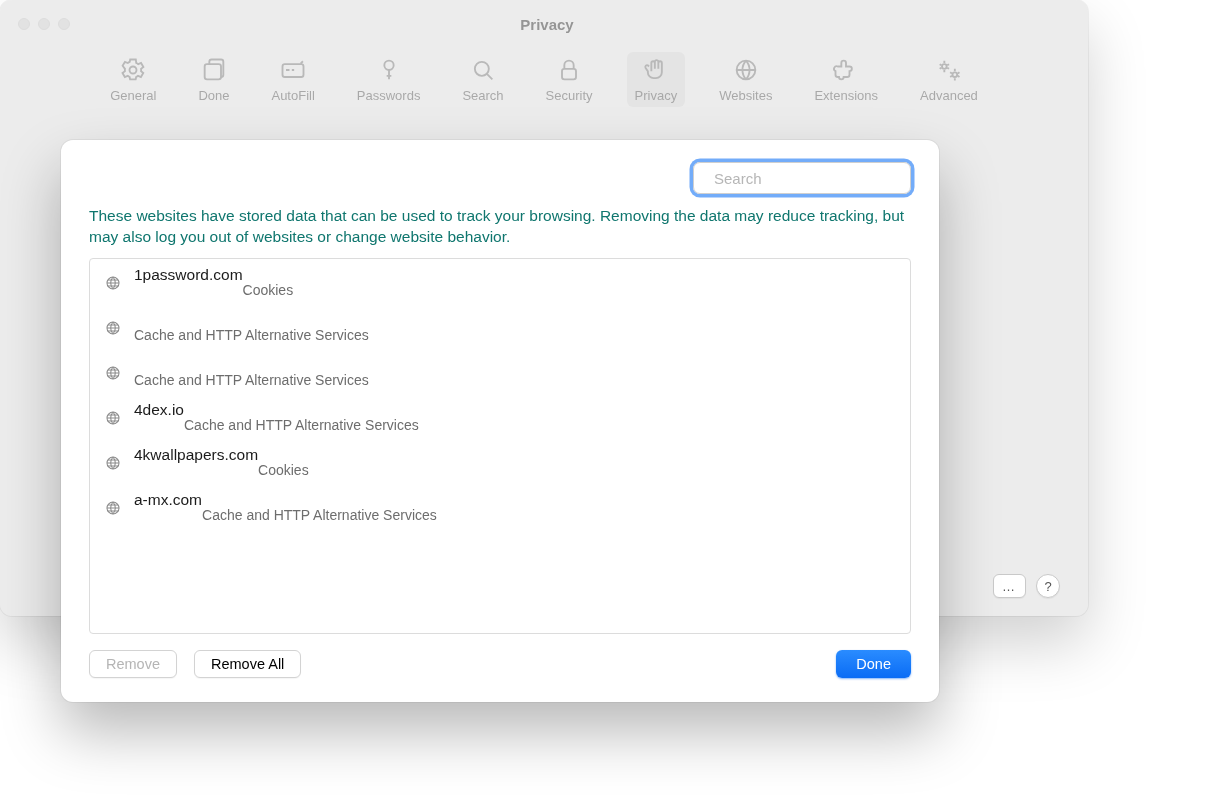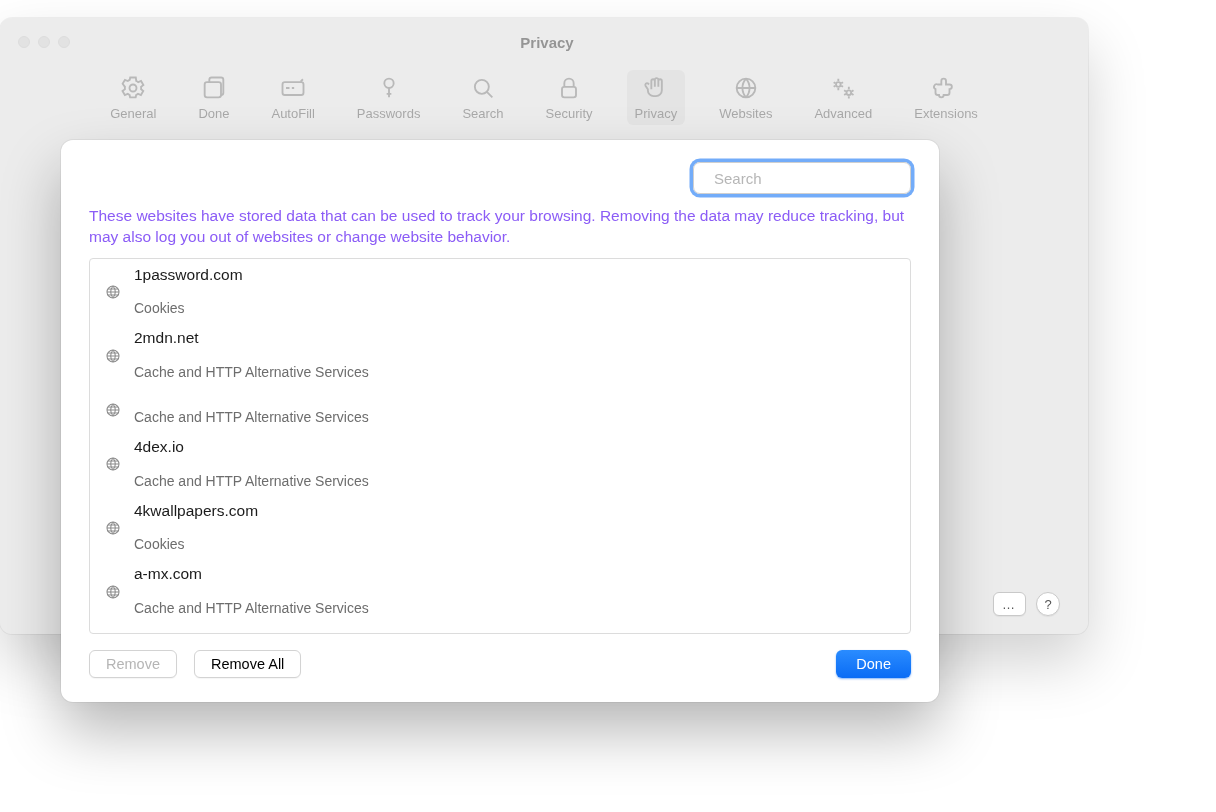--- a/index.html
+++ b/index.html
@@ -1,17 +1,17 @@
 <!DOCTYPE html>
 <html><head>
 <meta charset="utf-8">
 <style>
   * { box-sizing: border-box; margin: 0; padding: 0; }
   html, body { width: 1216px; height: 812px; font-family: -apple-system, "Helvetica Neue", Arial, sans-serif; background: #ffffff; }
-  .stage { position: relative; width: 1000px; height: 812px; padding-top:18px; }
+  .stage { position: relative; width: 1000px; height: 812px; padding-top:0; }
   .window {
     width: 1088px; height: 616px; margin: 0 auto;
     background: #ececec; border-radius: 12px;
     box-shadow: 0 28px 60px rgba(0,0,0,0.18), 0 0 0 1px rgba(0,0,0,0.05);
     position: relative; overflow: hidden;
   }
   .titlebar { height: 48px; display:flex; align-items:center; }
   .traffic { display:flex; gap:8px; padding-left:18px; }
   .traffic span { width:12px; height:12px; border-radius:50%; background:#d5d5d5; border:1px solid #c8c8c8; }
   .titlebar-title { flex:1; text-align:center; font-weight:600; font-size:15px; color:#2a2a2a; padding-right:64px;}
@@ -37,26 +37,26 @@
     border:1px solid #cfcfcf; box-shadow: 0 0 0 3.5px rgba(0,103,244,0.55);
     display:flex; align-items:center; padding:0 8px; gap:6px;
     font-size:15px;
   }
   .searchbox input { border:none; outline:none; flex:1; font-size:15px; color:#333; background:transparent;}
   .searchbox input::placeholder { color:#b6b6b6; }
   .mag { width:16px; height:16px; color:#5a5a5a;}
   .mag svg{stroke:#5a5a5a; fill:none; stroke-width:2;}
   .caret { width:1px; height:18px; background:#1f6fe6; animation: blink 1.1s steps(1) infinite;}
   @keyframes blink {50%{opacity:0}}
-  .desc { font-size:15.5px; line-height:1.35; color:#8b5cf6; margin-bottom:10px; }
+  .desc { font-size:15.5px; line-height:1.35; color:#0f766e; margin-bottom:10px; }
   .listbox { border:1px solid #dcdcdc; border-radius:4px; height:376px; overflow:hidden; }
   .row { display:flex; align-items:center; gap:12px; padding:7px 14px 6px; }
   .globeicon { width:18px; height:18px; flex-shrink:0; margin-top:2px;}
   .globeicon svg{stroke:#8a8a8a; fill:none; stroke-width:1.4;}
-  .rowtext { display:flex; flex-direction:column; }
+  .rowtext { display:flex; }
   .domain { font-size:15.5px; color:#1b1b1b; line-height:1.2;}
   .sub { font-size:14px; color:#6d6d6d; margin-top:16px;}
   .sheetactions { display:flex; align-items:center; gap:17px; margin-top:16px; }
   .btn { height:28px; padding:0 16px; border-radius:6px; font-size:14.5px; background:#fff; border:1px solid #d3d3d3; display:flex; align-items:center; box-shadow:0 1px 1px rgba(0,0,0,0.04); cursor:default;}
   .btn.disabled { color:#b5b5b5; }
   .btn.primary { background: linear-gradient(#2a8cff,#0a6cf5); color:#fff; border:none; padding:0 20px; box-shadow:0 1px 2px rgba(10,108,245,0.5);}
   .spacer { flex:1; }
 </style>
 </head>
 <body>
@@ -142,35 +142,35 @@
             <svg viewBox="0 0 24 24">
               <circle cx="12" cy="12" r="8"></circle>
               <path d="M4 12h16M12 4a12 12 0 0 1 0 16M12 4a12 12 0 0 0 0 16"></path>
             </svg>
           </span>
         <span>Websites</span>
       </div>
       <div class="tbitem">
         <span class="tbicon">
             <svg viewBox="0 0 24 24">
+              <path d="M5 9h3V6a2 2 0 0 1 4 0v3h3a2 2 0 0 1 0 4v3a2 2 0 0 1-2 2h-3a2 2 0 0 1-4 0H5a2 2 0 0 1-2-2v-3a2 2 0 0 1 2-4z"></path>
+            </svg>
+          </span>
+        <span>Extensions</span>
+      </div>
+      <div class="tbitem">
+        <span class="tbicon">
+            <svg viewBox="0 0 24 24">
               <circle cx="8" cy="9" r="2"></circle>
               <path d="M8 4v2M8 12v2M4 7l1.5 1M12 11l-1.5-1M4 11l1.5-1M12 7l-1.5 1"></path>
               <circle cx="17" cy="16" r="2"></circle>
               <path d="M17 11v2M17 19v2M13 14l1.5 1M21 18l-1.5-1M13 18l1.5-1M21 14l-1.5 1"></path>
             </svg>
           </span>
         <span>Advanced</span>
-      </div>
-      <div class="tbitem">
-        <span class="tbicon">
-            <svg viewBox="0 0 24 24">
-              <path d="M5 9h3V6a2 2 0 0 1 4 0v3h3a2 2 0 0 1 0 4v3a2 2 0 0 1-2 2h-3a2 2 0 0 1-4 0H5a2 2 0 0 1-2-2v-3a2 2 0 0 1 2-4z"></path>
-            </svg>
-          </span>
-        <span>Extensions</span>
       </div>
     </div>
 
     <div class="backdrop"></div>
 
     <div class="bottomright">
       <div class="pillbtn">
           <span>…</span>
         </div>
       <div class="circlebtn">
@@ -203,21 +203,20 @@
             <span class="domain">1password.com</span>
             <span class="sub">Cookies</span>
           </div>
       </div>
       <div class="row">
         <span class="globeicon"><svg viewBox="0 0 24 24">
               <circle cx="12" cy="12" r="8"></circle>
               <path d="M4 12h16M12 4a12 12 0 0 1 0 16M12 4a12 12 0 0 0 0 16M5 8h14M5 16h14"></path>
             </svg></span>
         <div class="rowtext">
-            <span class="domain">2mdn.net</span>
             <span class="sub">Cache and HTTP Alternative Services</span>
           </div>
       </div>
       <div class="row">
         <span class="globeicon"><svg viewBox="0 0 24 24">
               <circle cx="12" cy="12" r="8"></circle>
               <path d="M4 12h16M12 4a12 12 0 0 1 0 16M12 4a12 12 0 0 0 0 16M5 8h14M5 16h14"></path>
             </svg></span>
         <div class="rowtext">
             <span class="sub">Cache and HTTP Alternative Services</span>

